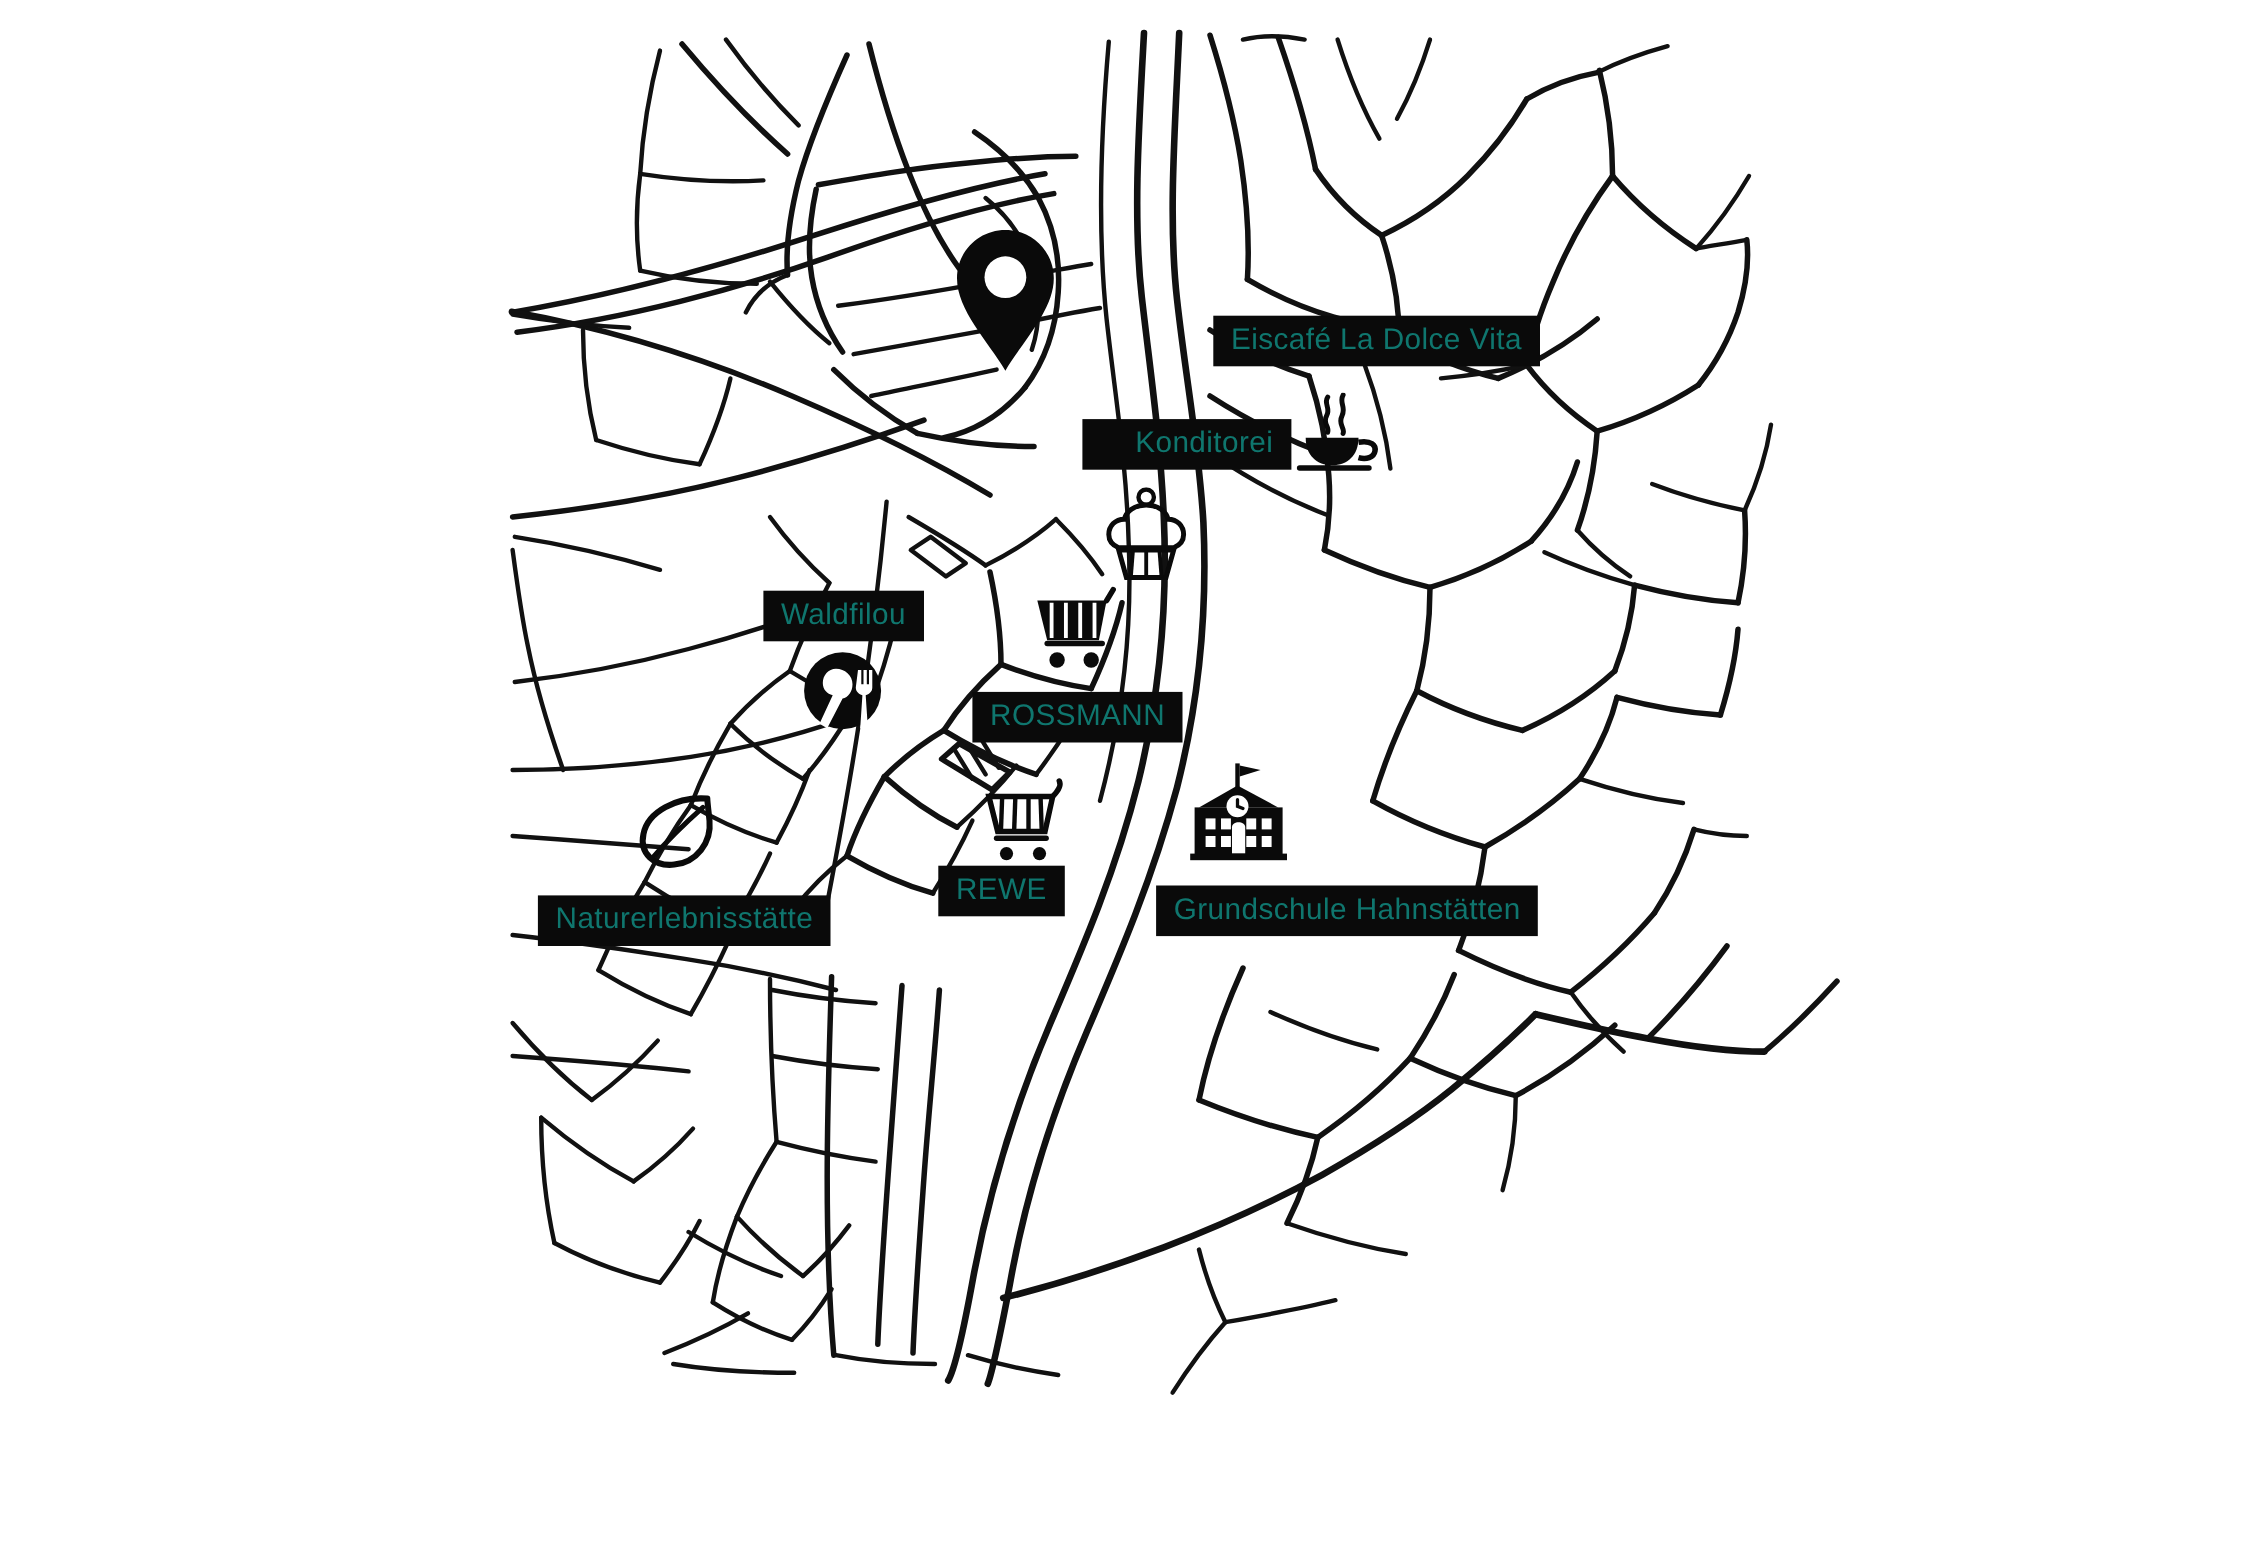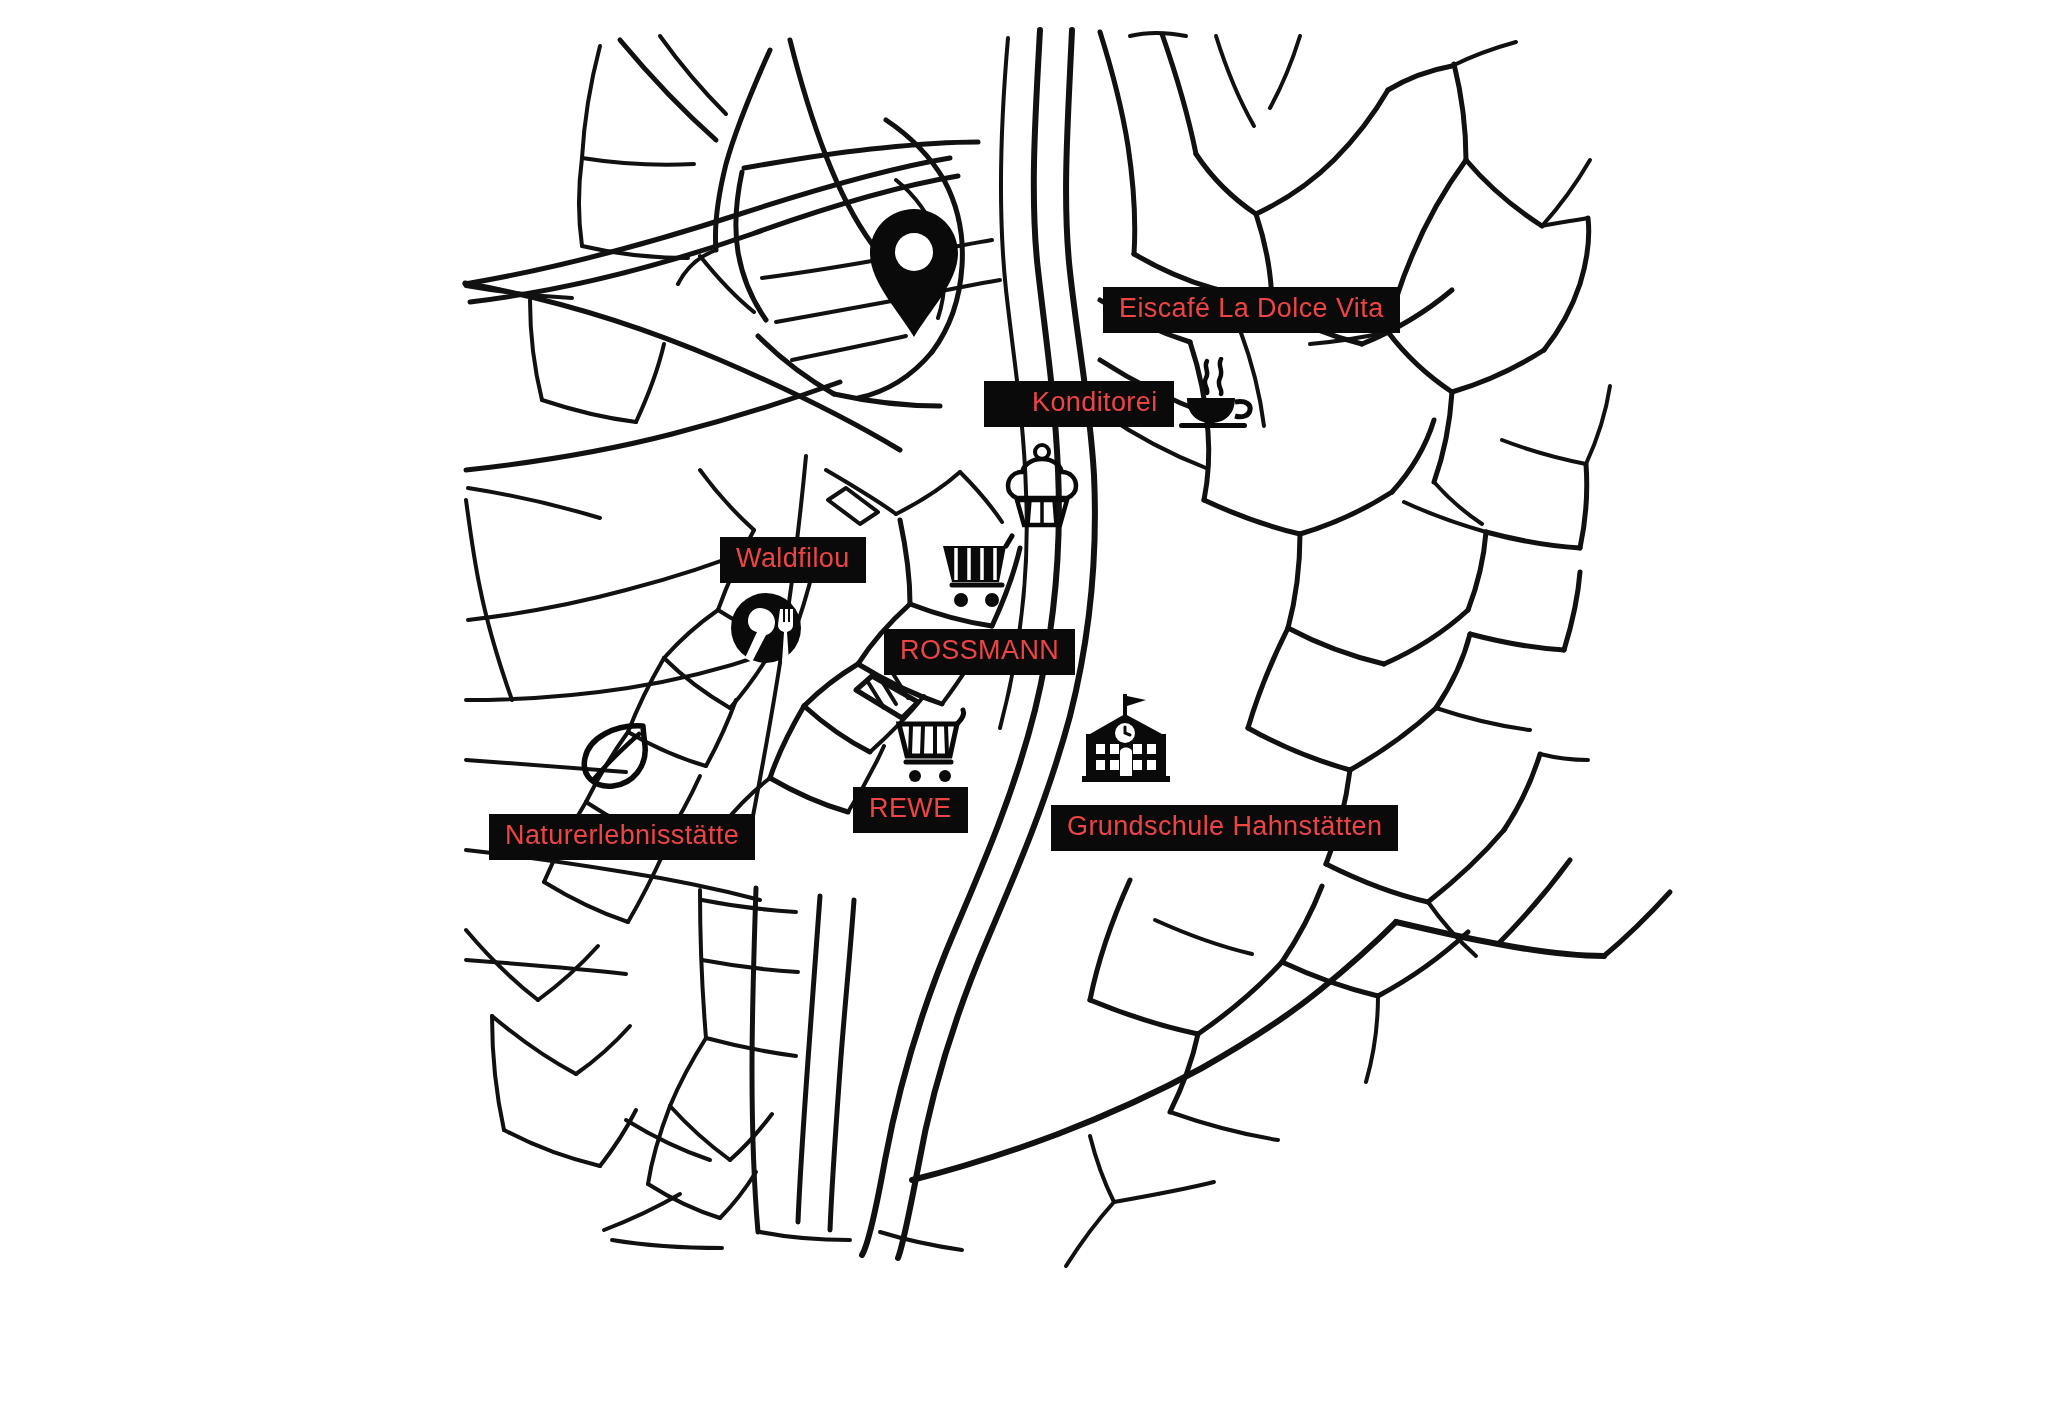--- a/index.html
+++ b/index.html
@@ -38,21 +38,21 @@
   .roads path, .roads line, .roads polyline {
     fill: none;
     stroke: #111111;
     stroke-linecap: round;
     stroke-linejoin: round;
   }
   
   .poi-label {
     position: absolute;
     background: #0a0a0a;
-    color: #ef4444;
+    color: #0f766e;
     font-family: "Liberation Sans", sans-serif;
     font-weight: 300;
     letter-spacing: 0.4px;
     white-space: nowrap;
     padding: 7px 16px 9px 16px;
     font-size: 27px;
     line-height: 1.1;
   }
   
   .poi-icon {
@@ -287,21 +287,21 @@
     <svg width="78" height="86" viewBox="0 0 78 86">
       <circle cx="39" cy="9" r="7" fill="none" stroke="#0a0a0a" stroke-width="4"></circle>
       <path d="M39 16 C28 16 21 22 19 29 C11 29 5 35 5 43 C5 49 9 53 14 55 L64 55 C69 53 73 49 73 43 C73 35 67 29 59 29 C57 22 50 16 39 16 Z" fill="none" stroke="#0a0a0a" stroke-width="4.5"></path>
       <path d="M14 57 L64 57 L57 82 L21 82 Z" fill="none" stroke="#0a0a0a" stroke-width="4.5"></path>
       <line x1="27" y1="57" x2="25" y2="82" stroke="#0a0a0a" stroke-width="3.5"></line>
       <line x1="39" y1="57" x2="39" y2="82" stroke="#0a0a0a" stroke-width="3.5"></line>
       <line x1="51" y1="57" x2="53" y2="82" stroke="#0a0a0a" stroke-width="3.5"></line>
     </svg>
   </div>
 
-  <div class="poi-label" style="left:720px; top:537px;">Waldfilou</div>
+  <div class="poi-label" style="left:694px; top:537px;">Waldfilou</div>
   <div class="poi-icon" style="left:723px; top:592px;">
     <svg width="86" height="86" viewBox="0 0 86 86">
       <circle cx="43" cy="36" r="35" fill="#0a0a0a"></circle>
       <path d="M37 16 C30 16 25 22 25 29 C25 35 29 39 34 40 L22 66 L29 70 L43 43 C48 42 52 37 52 30 C52 22 45 16 37 16 Z" fill="#ffffff"></path>
       <path d="M57 17 L60 17 L60 30 L62 30 L62 17 L65 17 L65 30 L67 30 L67 17 L70 17 L70 33 C70 37 67 39 64 40 L66 70 L59 70 L61 40 C58 39 55 37 55 33 Z" fill="#ffffff"></path>
     </svg>
   </div>
 
   <div class="poi-label" style="left:884px; top:617px;margin-top:12px;">ROSSMANN</div>
   <div class="poi-icon" style="left:940px; top:530px;">

